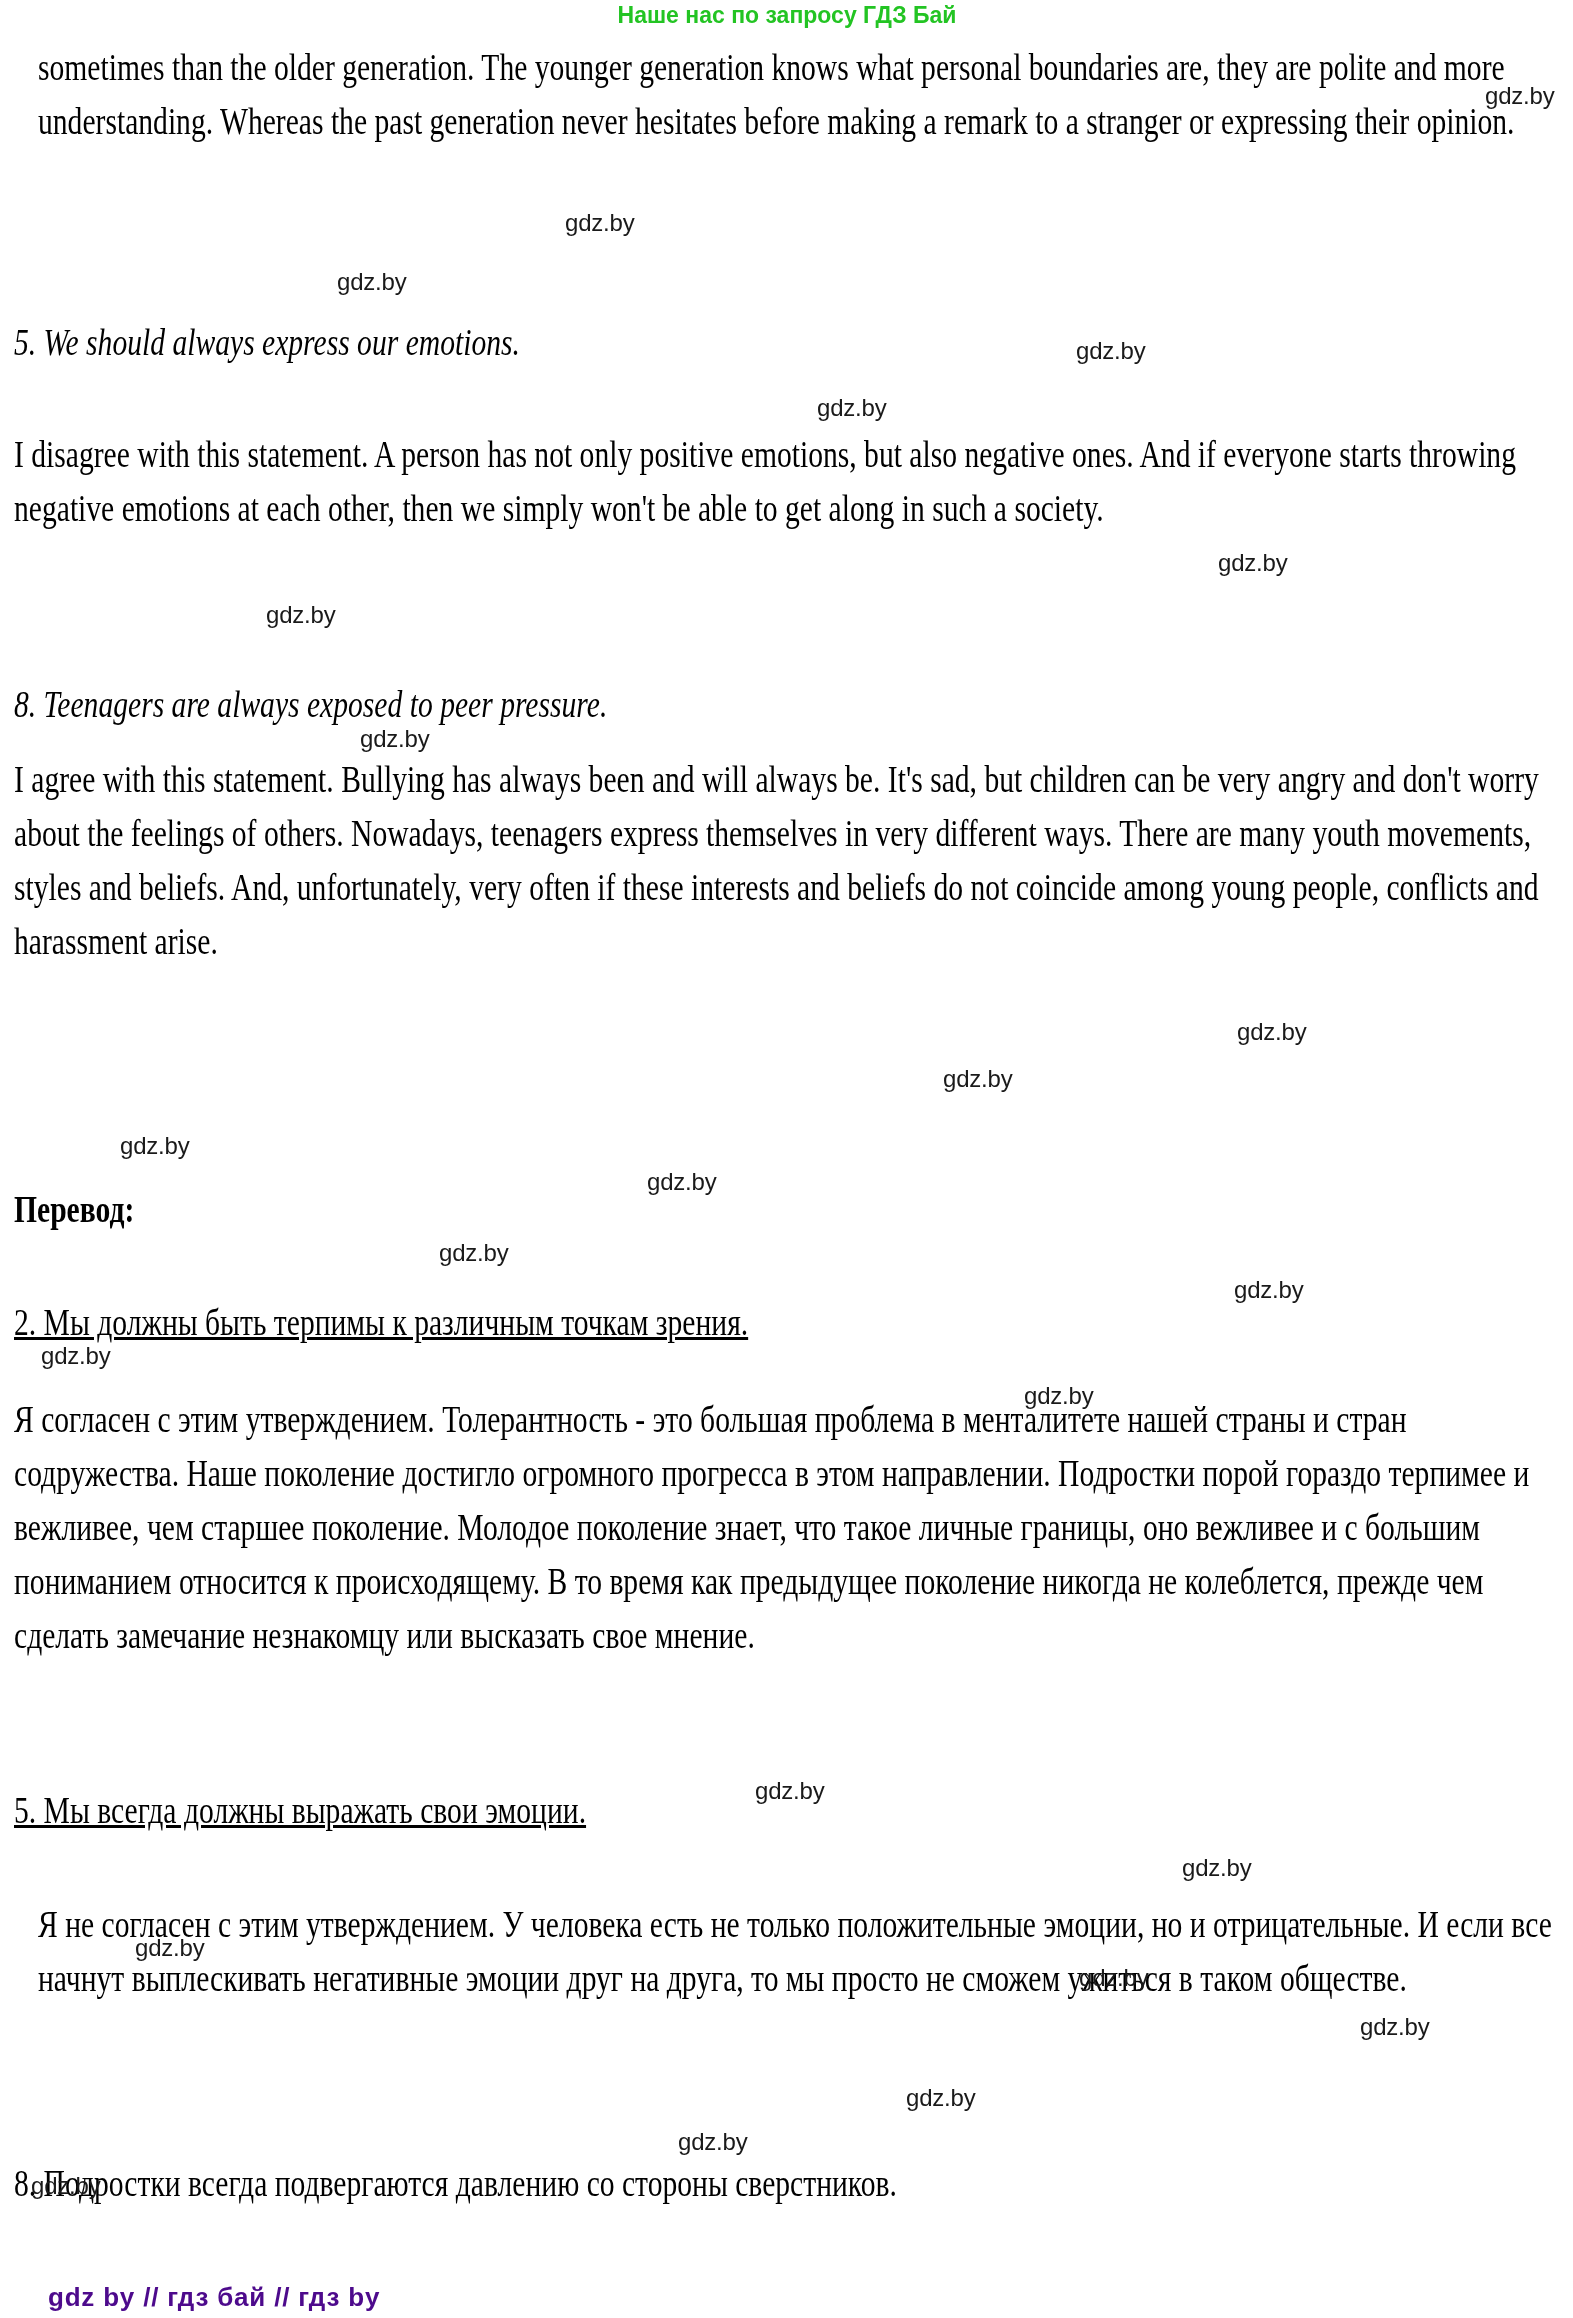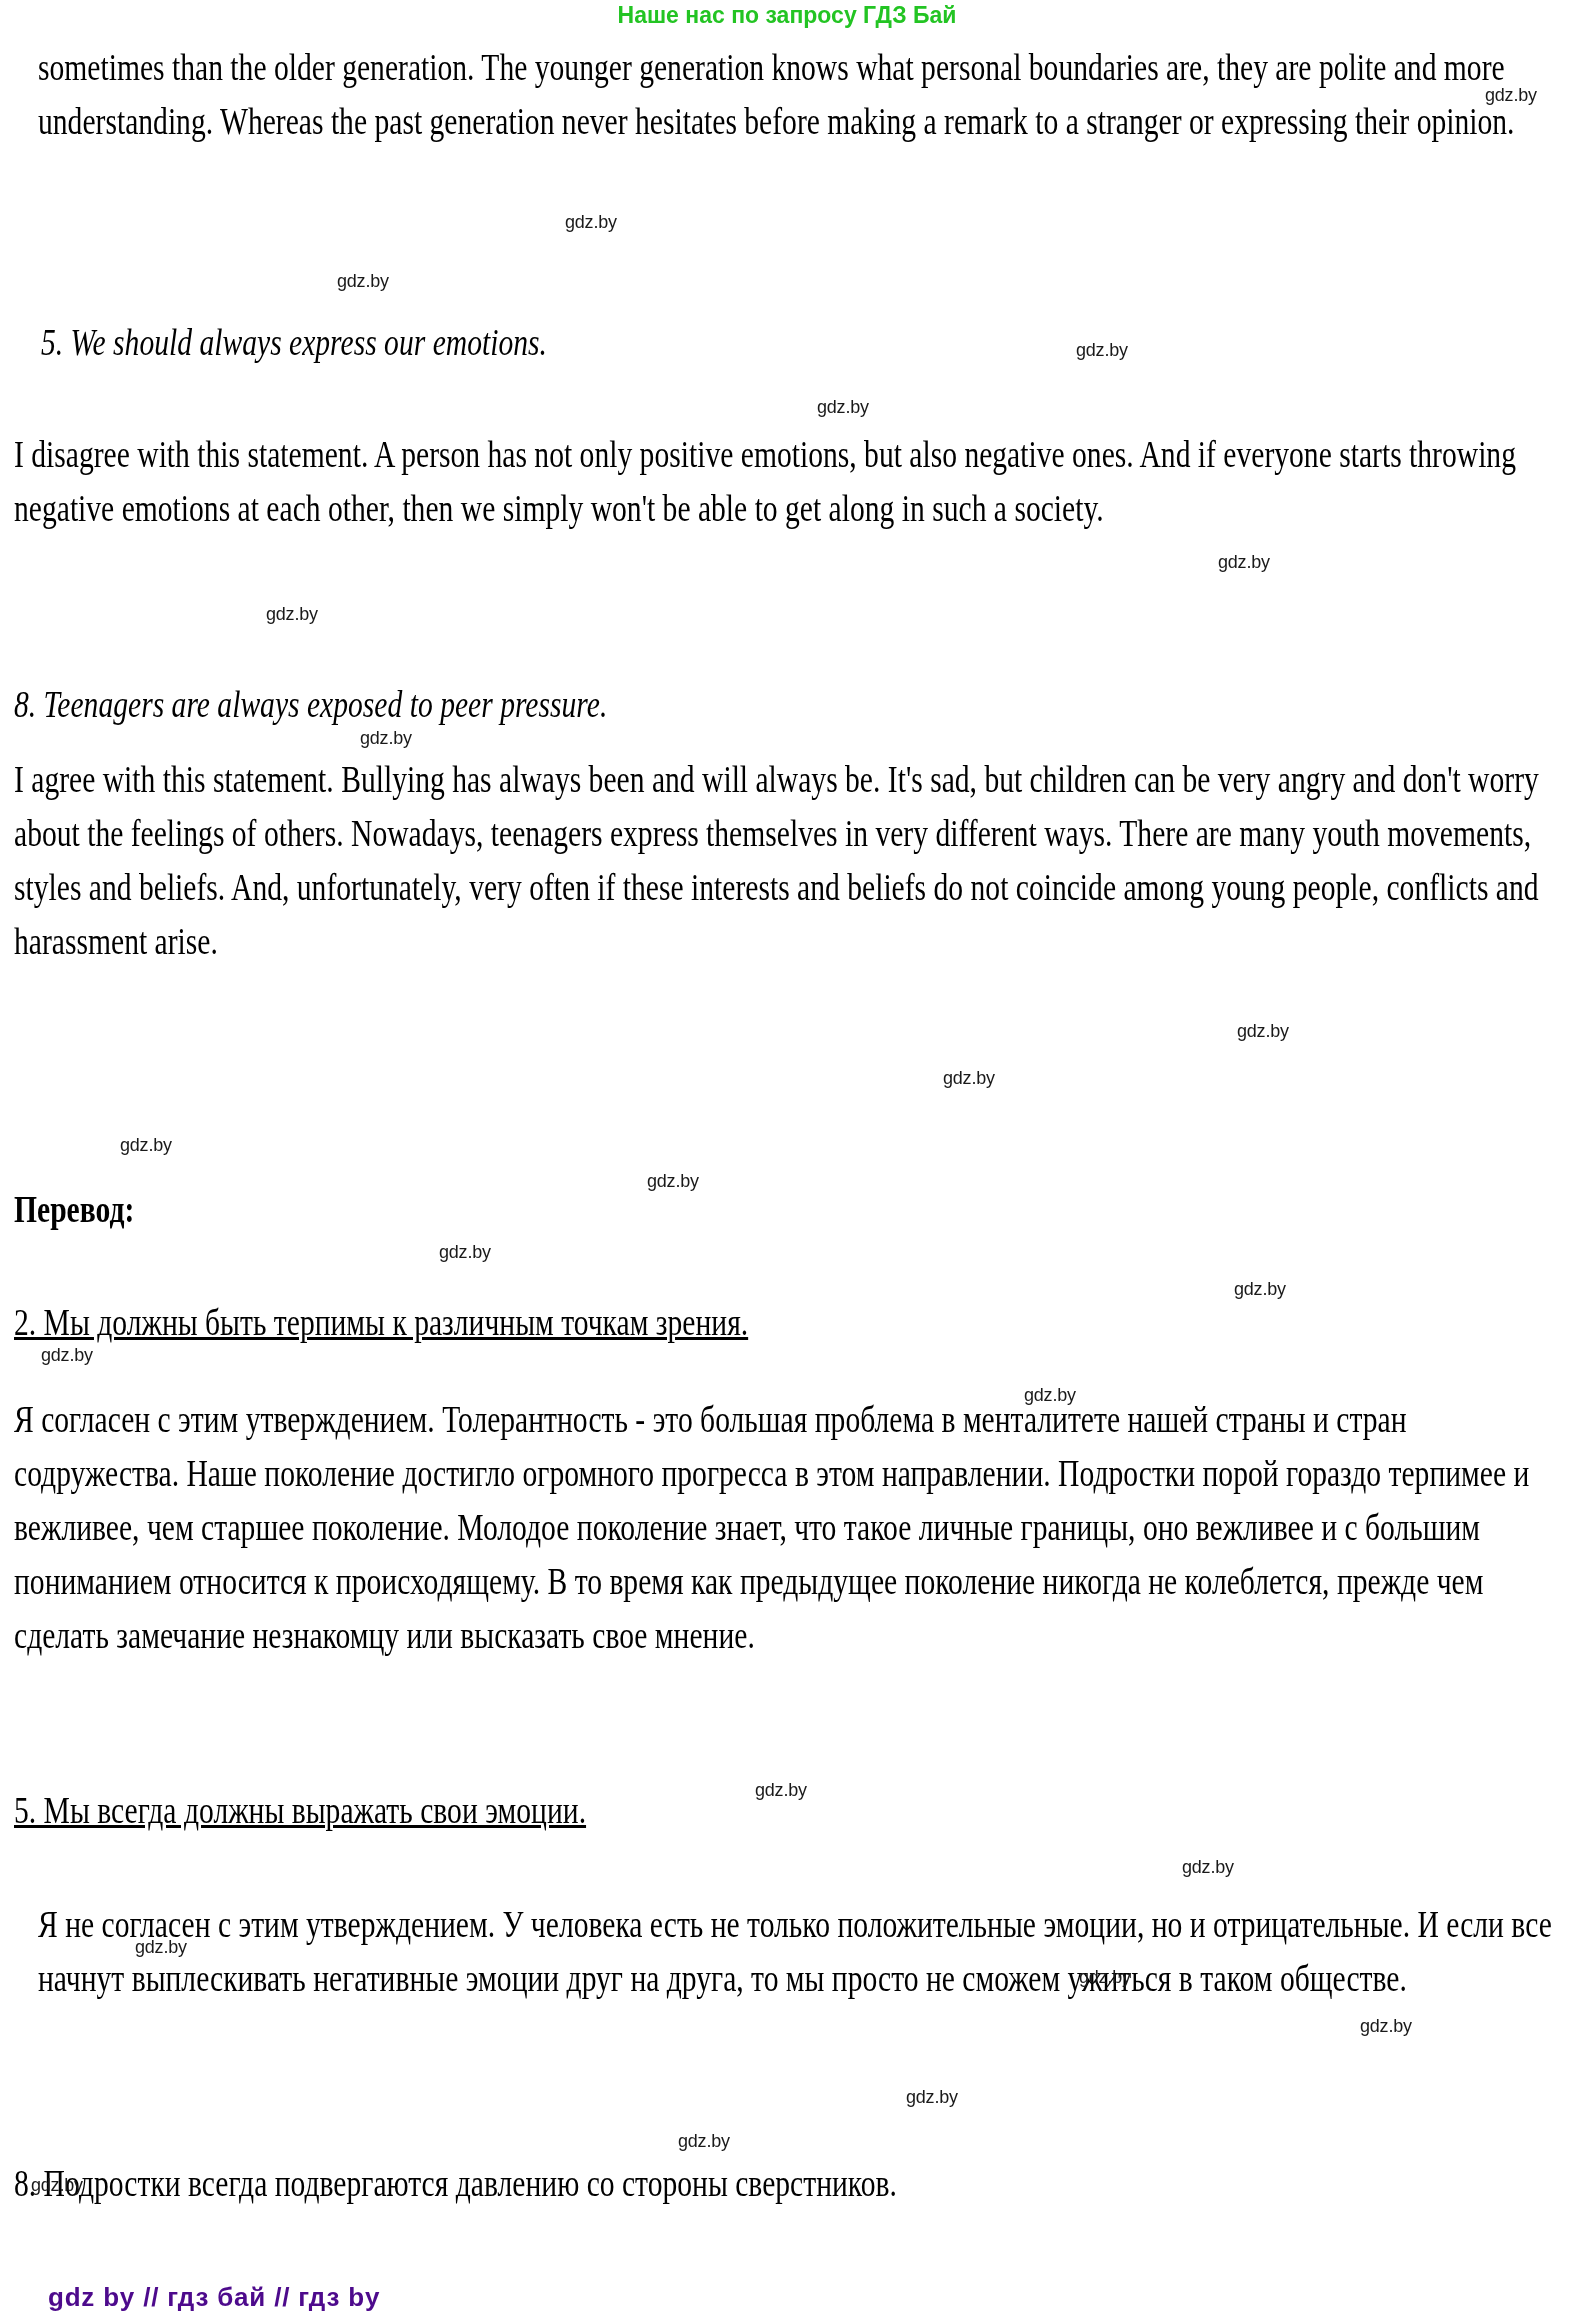--- a/index.html
+++ b/index.html
@@ -77,21 +77,21 @@
   .block {
     position: absolute;
     left: 0;
     width: 1529px;
   }
 
   
   .wm {
     position: absolute;
     font-family: "Liberation Sans", "DejaVu Sans", sans-serif;
-    font-size: 18px;
+    font-size: 24px;
     line-height: 21px;
     color: #1a1a1a;
     white-space: nowrap;
     letter-spacing: -0.2px;
   }
 
   
   .footer-strip {
     position: absolute;
     left: 0;
@@ -113,21 +113,21 @@
 <div class="page">
 
   <div class="promo-banner">Наше нас по запросу ГДЗ Бай</div>
 
   <div class="content">
 
     <div class="block" style="top:0px;margin-left:24px;">
       <p class="para">sometimes than the older generation. The younger generation knows what personal boundaries are, they are polite and more understanding. Whereas the past generation never hesitates before making a remark to a stranger or expressing their opinion.</p>
     </div>
 
-    <div class="block" style="top:275px;margin-left:27px;">
+    <div class="block" style="top:275px;">
       <p class="stmt">5. We should always express our emotions.</p>
     </div>
 
     <div class="block" style="top:387px;">
       <p class="para">I disagree with this statement. A person has not only positive emotions, but also negative ones. And if everyone starts throwing negative emotions at each other, then we simply won't be able to get along in such a society.</p>
     </div>
 
     <div class="block" style="top:637px;">
       <p class="stmt">8. Teenagers are always exposed to peer pressure.</p>
     </div>

